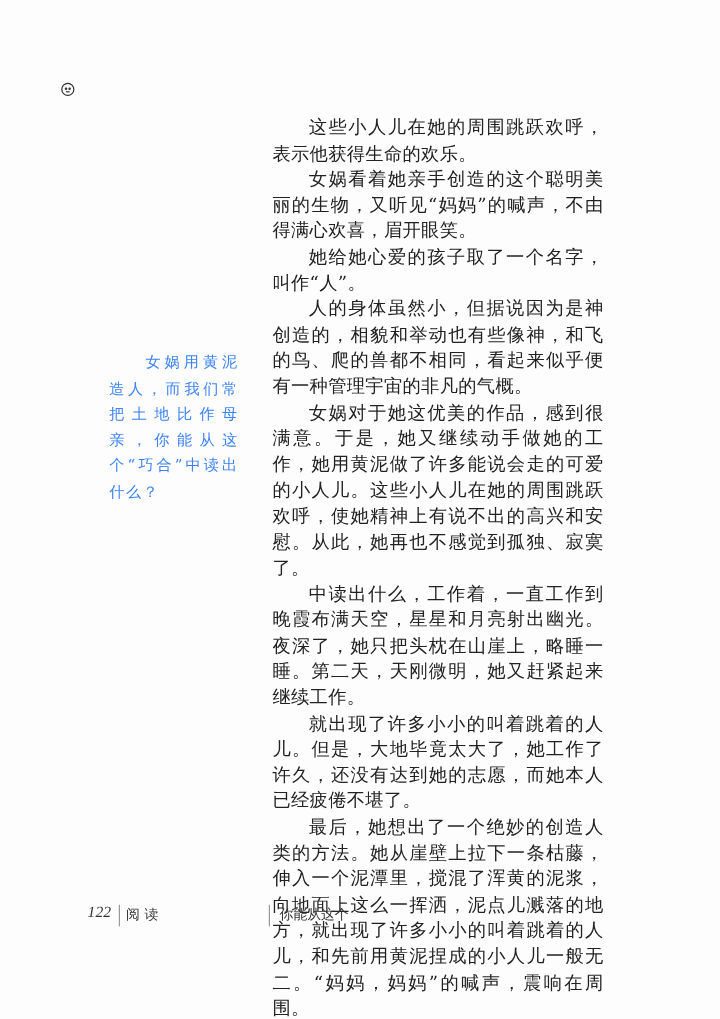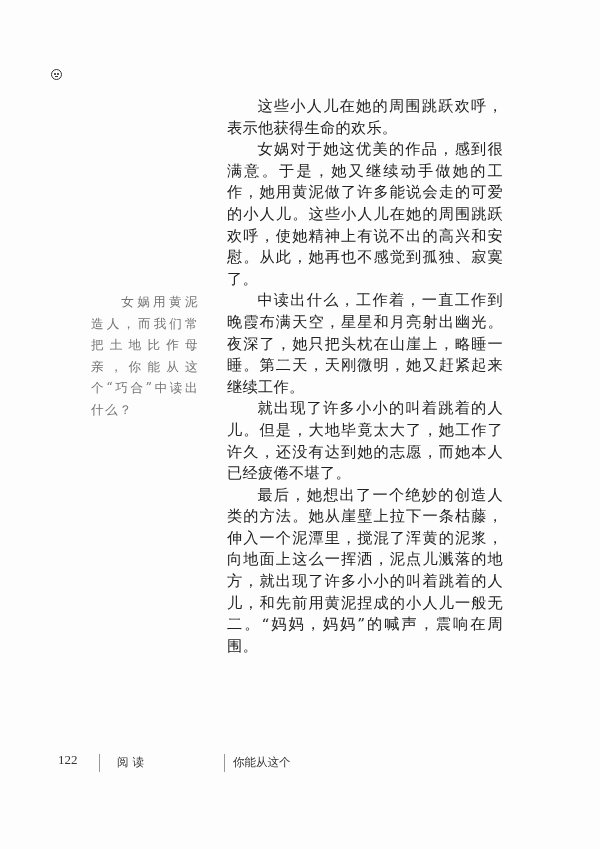--- a/index.html
+++ b/index.html
@@ -24,40 +24,43 @@
   }
   .main {
     position: absolute; left: 227px; top: 96px; width: 276px;
     font-size: 15.2px; line-height: 21.6px; letter-spacing: 0.3px;
   }
   .main p { margin: 0; text-indent: 2em; text-align: justify; }
   .main p.first { text-indent: 1.6em; }
   .side {
     position: absolute; left: 91px; top: 291px; width: 108px;
     font-size: 12.6px; line-height: 21.6px; letter-spacing: 1.4px;
-    text-align: justify; color: #737373;
+    text-align: justify; color: #3b82f6;
   }
   .side p { margin: 0; text-indent: 2.4em; }
   .footer { position: absolute; top: 755px; font-size: 11.5px; color: #333; }
-  .page-num { left: 58px; font-family: "Liberation Serif", serif; font-size: 13px; top: 752px; }
+  .page-num { left: 73px; font-family: "Liberation Serif", serif; font-size: 13px; top: 752px; font-style: italic; }
   .divider { position: absolute; width: 1px; height: 18px; background: #999; top: 754px; }
   .div1 { left: 99px; }
   .div2 { left: 224px; }
-  .book-title { left: 117px; letter-spacing: 4px; }
+  .book-title { left: 105px; letter-spacing: 4px; }
   .unit-title { left: 233px; }
 </style>
 </head>
 <body>
 
 <div class="icon-face">
     <span></span>
   </div>
 
 <div class="main">
   <p>这些小人儿在她的周围跳跃欢呼，表示他获得生命的欢乐。</p>
+  <p>女娲看着她亲手创造的这个聪明美丽的生物，又听见“妈妈”的喊声，不由得满心欢喜，眉开眼笑。</p>
+  <p>她给她心爱的孩子取了一个名字，叫作“人”。</p>
+  <p>人的身体虽然小，但据说因为是神创造的，相貌和举动也有些像神，和飞的鸟、爬的兽都不相同，看起来似乎便有一种管理宇宙的非凡的气概。</p>
   <p>女娲对于她这优美的作品，感到很满意。于是，她又继续动手做她的工作，她用黄泥做了许多能说会走的可爱的小人儿。这些小人儿在她的周围跳跃欢呼，使她精神上有说不出的高兴和安慰。从此，她再也不感觉到孤独、寂寞了。</p>
   <p>中读出什么，工作着，一直工作到晚霞布满天空，星星和月亮射出幽光。夜深了，她只把头枕在山崖上，略睡一睡。第二天，天刚微明，她又赶紧起来继续工作。</p>
   <p>就出现了许多小小的叫着跳着的人儿。但是，大地毕竟太大了，她工作了许久，还没有达到她的志愿，而她本人已经疲倦不堪了。</p>
   <p>最后，她想出了一个绝妙的创造人类的方法。她从崖壁上拉下一条枯藤，伸入一个泥潭里，搅混了浑黄的泥浆，向地面上这么一挥洒，泥点儿溅落的地方，就出现了许多小小的叫着跳着的人儿，和先前用黄泥捏成的小人儿一般无二。“妈妈，妈妈”的喊声，震响在周围。</p>
 
 </div>
 
 <div class="side">
   <p>女娲用黄泥造人，而我们常把土地比作母亲，你能从这个“巧合”中读出什么？</p>
 </div>

